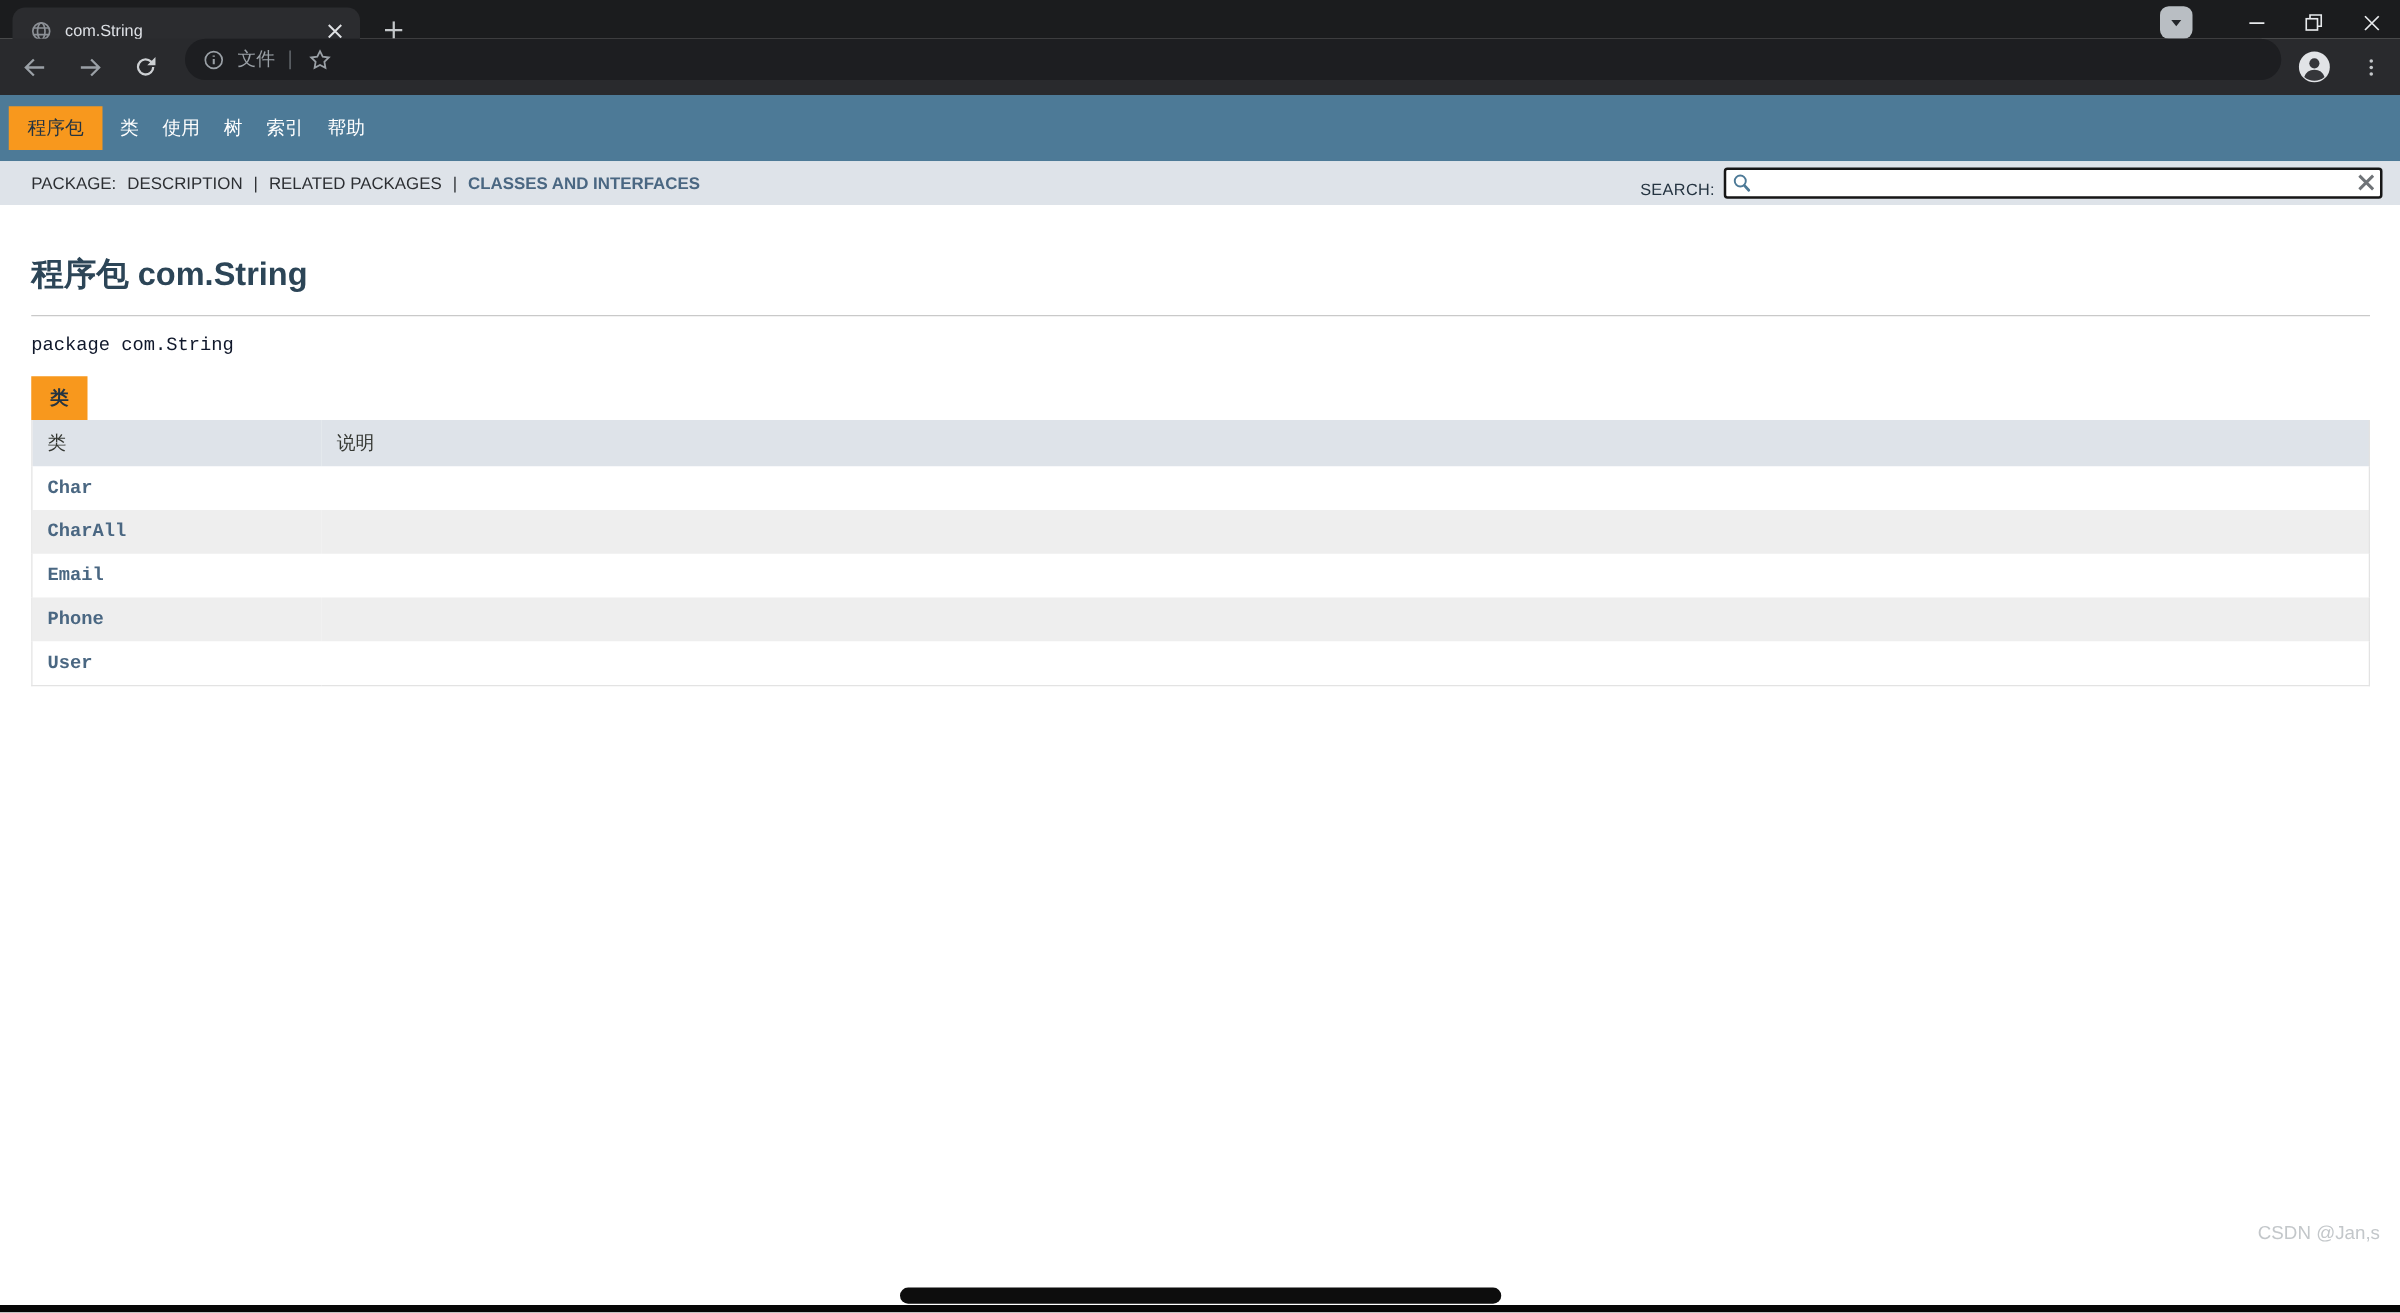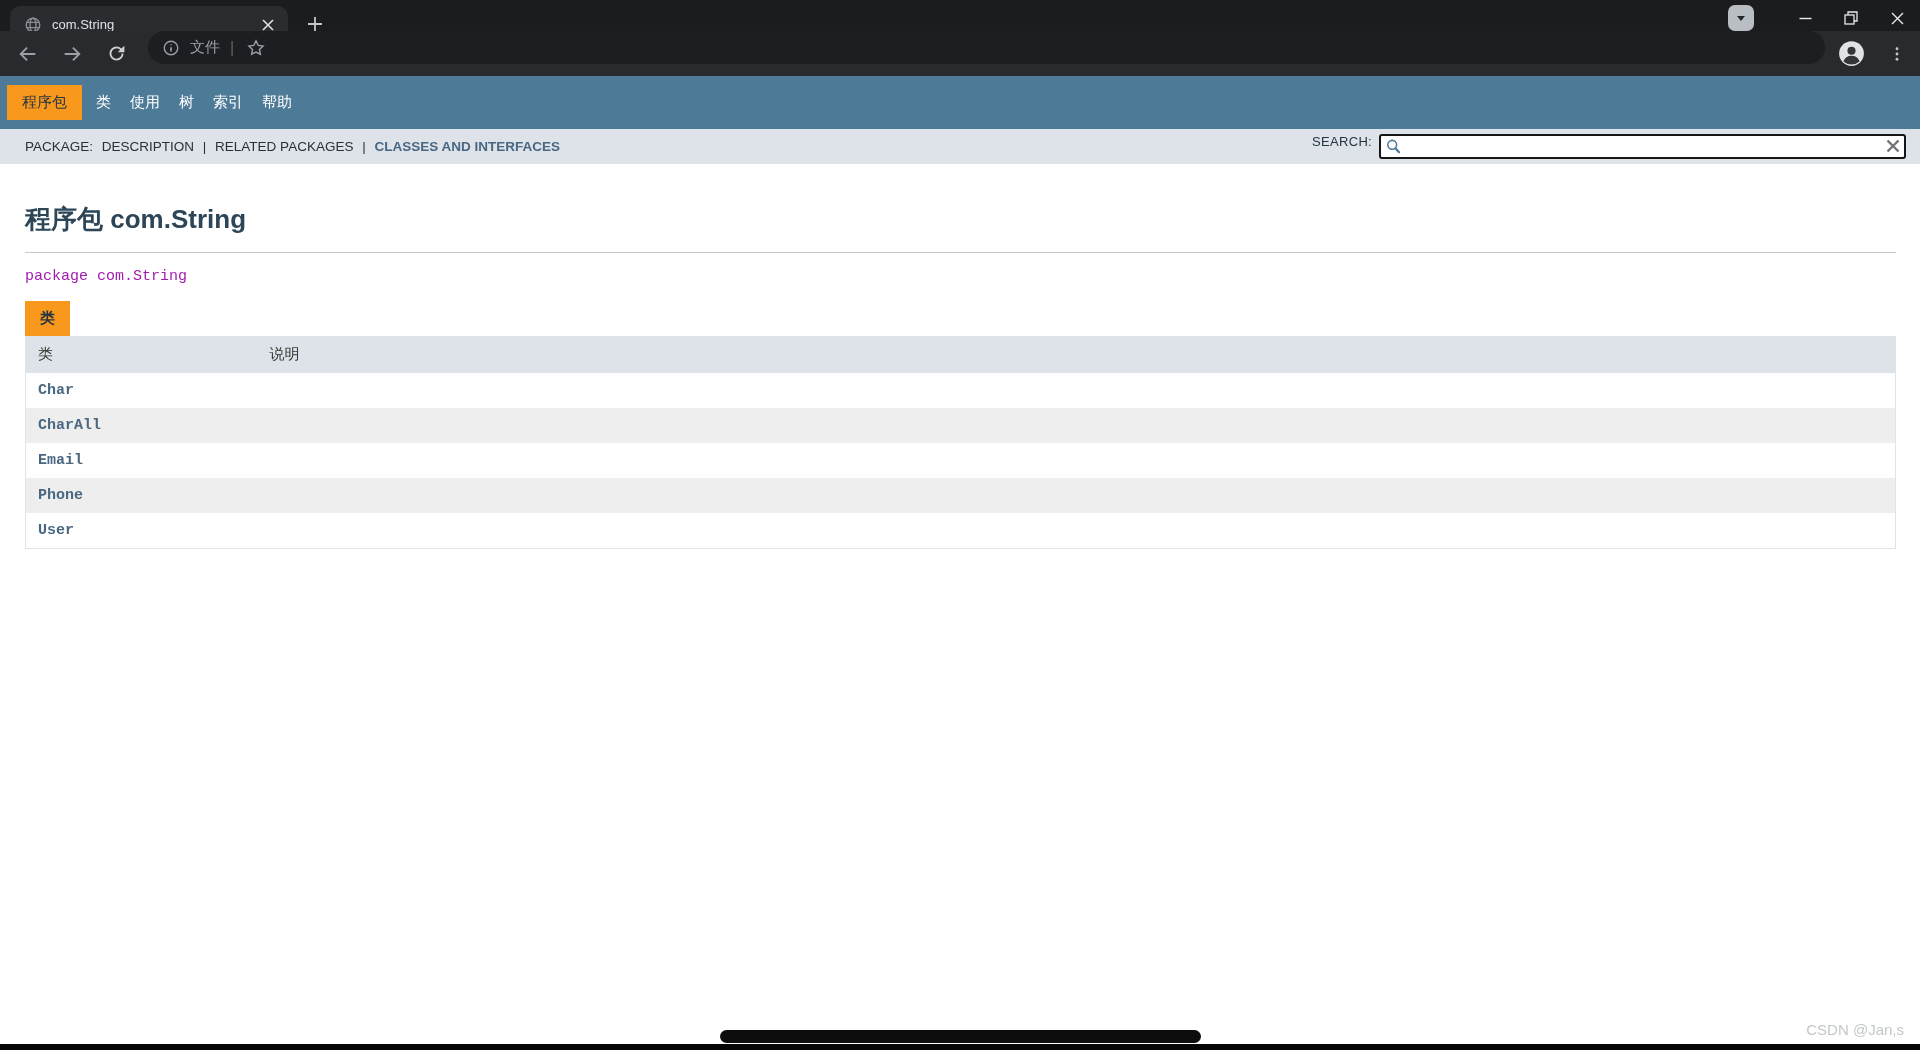--- a/index.html
+++ b/index.html
@@ -84,21 +84,21 @@
   
   .subnav {
     width: 100%; height: 35px;
     background: #dee3e9;
     display: flex; align-items: center; justify-content: space-between;
     padding: 0 14px 0 25px;
     font-size: 13.5px; color: #2c2f33;
   }
   .subnav-left span { margin-right: 5px; }
   .subnav-link { color: #4A6782; cursor: pointer; font-weight: bold; }
-  .search-area { display: flex; align-items: flex-start; }
+  .search-area { display: flex; align-items: flex-end; }
   .search-label { color: #253441; margin-right: 7px; font-size: 13px; letter-spacing: 0.3px; }
   .search-box { position: relative; }
   .search-input {
     width: 527px; height: 25px;
     border: 2px solid #161616; border-radius: 3px;
     background: #ffffff;
     padding: 0 26px 0 27px;
     font-size: 13px; font-family: "Liberation Sans", sans-serif;
     outline: none;
   }
@@ -108,21 +108,21 @@
   
   .content { padding: 0 24px 0 25px; }
   .page-title {
     margin-top: 38px;
     font-size: 26px; font-weight: bold; color: #2c4557;
   }
   .title-rule { border: none; border-top: 1px solid #c9c9c9; margin-top: 15px; }
   .package-decl {
     margin-top: 15px;
     font-family: "Liberation Mono", "DejaVu Sans Mono", monospace;
-    font-size: 15px; color: #a21caf;
+    font-size: 15px; color: #0f172a;
   }
 
   .table-wrap { margin-top: 16px; }
   .caption-tab {
     display: inline-block;
     background: #F8981D; color: #253441;
     padding: 8px 15px; font-size: 15px; font-weight: bold;
   }
   table.summary {
     width: 100%;
@@ -140,21 +140,21 @@
   }
   table.summary th.col-first { width: 12.4%; }
   table.summary tbody th, table.summary tbody td {
     text-align: left; padding: 8px 12px; height: 35px; font-family: Liberation Mono, monospace;
   }
   table.summary tbody tr.alt { background: #eeeeee; }
   .class-link { color: #4A6782; font-weight: bold; text-decoration: none; cursor: pointer; }
 
   
   .watermark {
-    position: absolute; right: 16px; top: 1021px;
+    position: absolute; right: 16px; top: 978px;
     font-size: 15px; color: #c3c7ca;
   }
   .home-bar {
     position: absolute; left: 720px; top: 1030px;
     width: 481px; height: 13px; border-radius: 7px;
     background: #0d0d0d;
   }
   .bottom-line {
     position: absolute; left: 0; bottom: 0;
     width: 100%; height: 6px; background: #060606;

